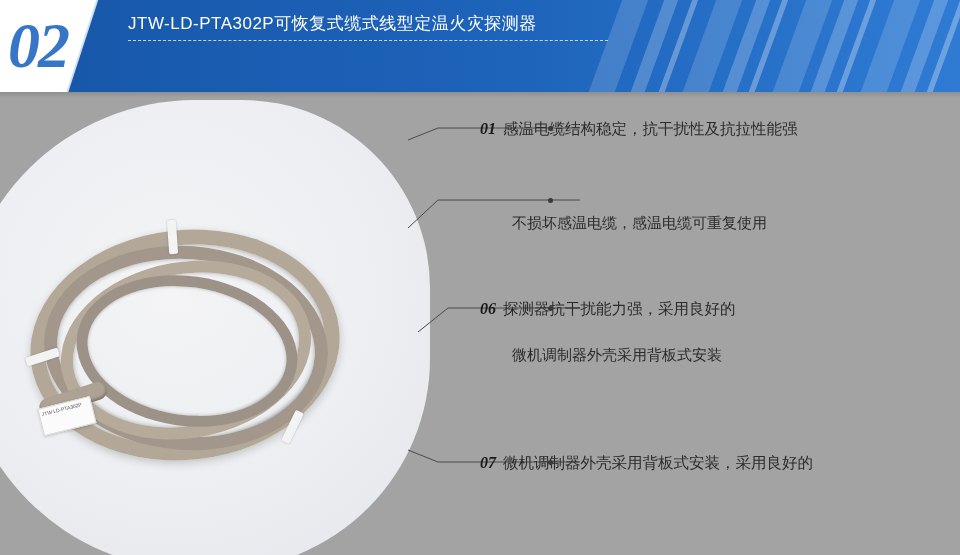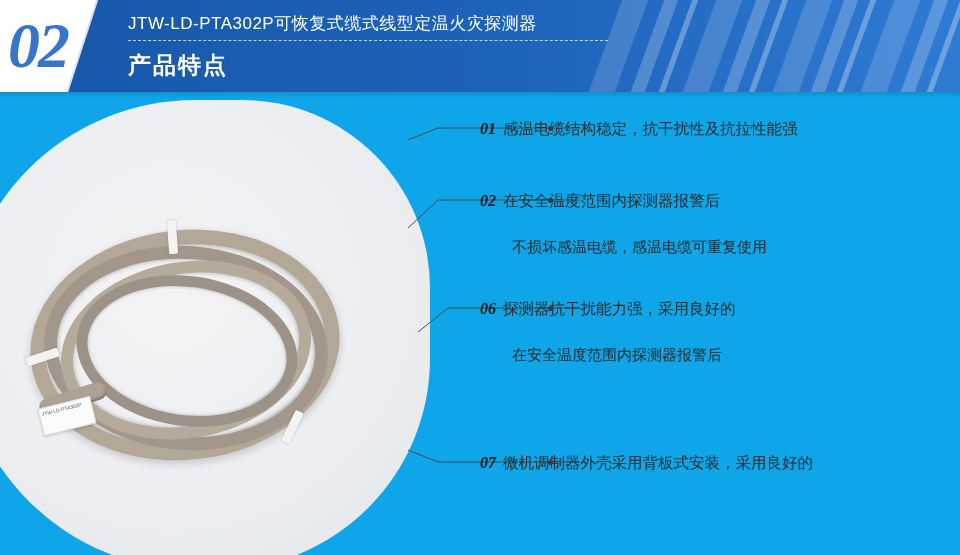--- a/index.html
+++ b/index.html
@@ -11,21 +11,21 @@
     height: 555px;
     background: #ffffff;
     font-family: "Liberation Sans", sans-serif;
     overflow: hidden;
   }
   .page {
     position: relative;
     width: 960px;
     height: 555px;
     overflow: hidden;
-    background: #0ea5e9;
+    background: #a3a3a3;
   }
 
   
   .header {
     position: absolute;
     left: 0;
     top: 0;
     width: 960px;
     height: 92px;
     background: #1b5fb4;
@@ -294,21 +294,20 @@
       <div class="stripe" style="right:30px;"></div>
       <div class="stripe thin" style="right:12px;"></div>
     </div>
 
     <div class="slant-edge"></div>
     <div class="slant-white"></div>
     <div class="big-number">02</div>
 
     <div class="header-title">JTW-LD-PTA302P可恢复式缆式线型定温火灾探测器</div>
     <div class="dash-line"></div>
-    <div class="header-sub">产品特点</div>
   </div>
   <div class="header-shadow"></div>
 
   <div class="photo-wrap">
     <div class="photo-bg"></div>
     <div class="cable-coil">
       <div class="ring r1"></div>
       <div class="ring r2"></div>
       <div class="ring r3"></div>
       <div class="ring r4"></div>
@@ -331,32 +330,29 @@
 
     <div class="feature" style="top:17px;">
       <div class="dot" style="top:9px;"></div>
       <div class="feat-line1">
         <span class="idx">01</span><span>感温电缆结构稳定，抗干扰性及抗拉性能强</span>
       </div>
     </div>
 
     <div class="feature" style="top:89px;">
       <div class="dot" style="top:9px;"></div>
-      <div class="feat-line1">
-        <span class="idx">02</span><span>在安全温度范围内探测器报警后</span>
-      </div>
       <div class="feat-line">不损坏感温电缆，感温电缆可重复使用</div>
     </div>
 
     <div class="feature" style="top:197px;">
       <div class="dot" style="top:9px;"></div>
       <div class="feat-line1">
         <span class="idx">06</span><span>探测器抗干扰能力强，采用良好的</span>
       </div>
-      <div class="feat-line">在安全温度范围内探测器报警后</div>
+      <div class="feat-line">微机调制器外壳采用背板式安装</div>
     </div>
 
     <div class="feature" style="top:351px;">
       <div class="dot" style="top:9px;"></div>
       <div class="feat-line1">
         <span class="idx">07</span><span>微机调制器外壳采用背板式安装，采用良好的</span>
       </div>
     </div>
 
   </div>

